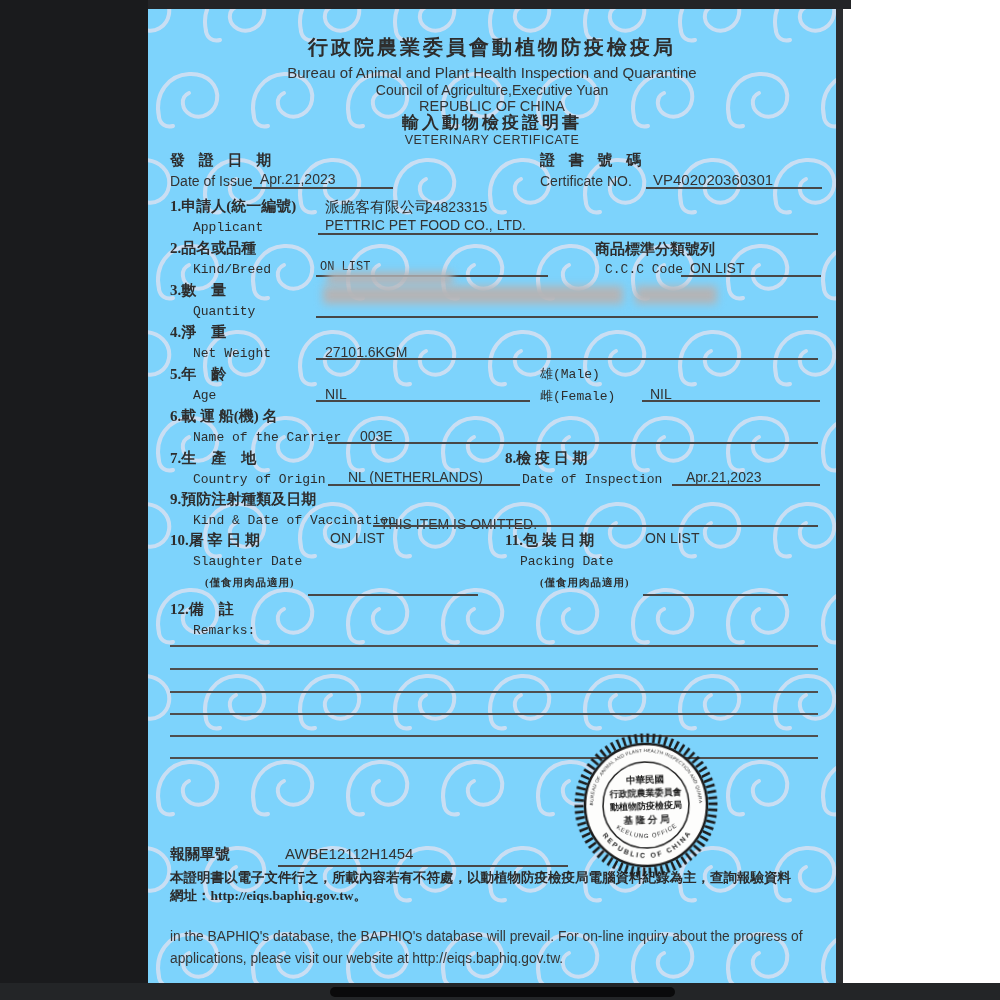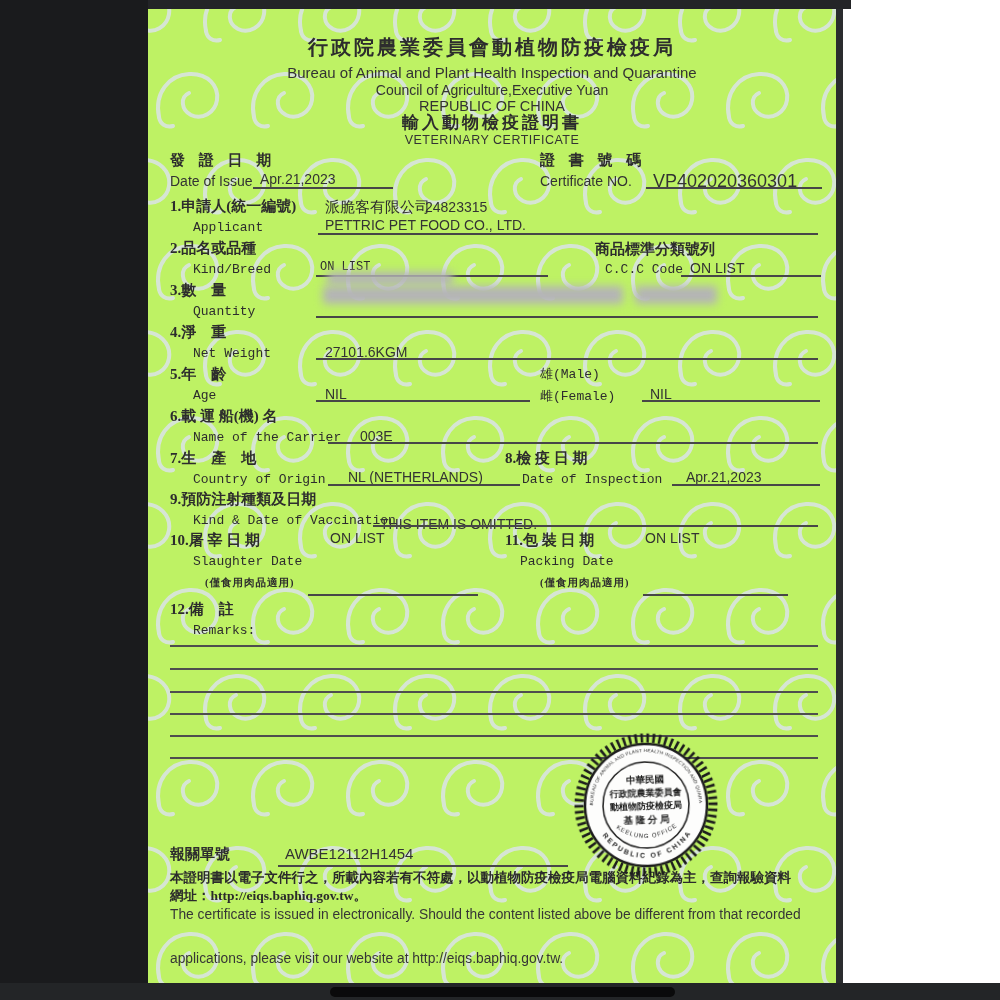--- a/index.html
+++ b/index.html
@@ -1,21 +1,21 @@
 <!DOCTYPE html>
 <html><head>
 <meta charset="utf-8">
 <style>
   html,body{margin:0;padding:0;}
   body{width:1000px;height:1000px;position:relative;background:#ffffff;overflow:hidden;
        font-family:"Liberation Sans","DejaVu Sans",sans-serif;}
   .abs{position:absolute;}
   .frame-left{left:0;top:0;width:148px;height:1000px;background:#1a1b1d;}
   .frame-top{left:148px;top:0;width:703px;height:9px;background:#232427;}
-  .page{left:148px;top:9px;width:688px;height:974px;background:#bef264;
+  .page{left:148px;top:9px;width:688px;height:974px;background:#7dd3fc;
         border-right:7px solid #2a2c2f;overflow:hidden;}
   .bottombar{left:0;top:983px;width:1000px;height:17px;background:#232527;z-index:50;}
   .home-pill{left:330px;top:987px;width:345px;height:10px;border-radius:6px;background:#0a0a0b;z-index:51;}
   .zh{font-family:"Liberation Serif","DejaVu Serif",serif;font-weight:700;color:#2d2d2d;font-size:15px;white-space:nowrap;}
   .mono{font-family:"Liberation Mono","DejaVu Sans Mono",monospace;color:#2d2d2d;font-size:13px;white-space:nowrap;}
   .val{font-family:"Liberation Sans","DejaVu Sans",sans-serif;color:#333;font-size:14px;white-space:nowrap;}
   .ctr{width:688px;text-align:center;}
   .ul{background:#474747;height:2px;}
   .rline{background:#4e4e4e;height:2px;left:22px;width:648px;}
   .wide{letter-spacing:5px;}
@@ -160,21 +160,21 @@
   <div class="abs val ctr" style="top:124px;font-size:12.5px;letter-spacing:0.5px;">VETERINARY CERTIFICATE</div>
   <div class="abs zh ctr" style="top:102px;font-size:17px;letter-spacing:3px;">輸入動物檢疫證明書</div>
 
   <div class="abs zh wide" style="left:22px;top:142px;">發 證 日 期</div>
   <div class="abs val" style="left:22px;top:164px;">Date of Issue</div>
   <div class="abs val" style="left:112px;top:162px;">Apr.21,2023</div>
   <div class="abs ul" style="left:105px;top:178px;width:140px;"></div>
 
   <div class="abs zh wide" style="left:392px;top:142px;">證 書 號 碼</div>
   <div class="abs val" style="left:392px;top:164px;">Certificate NO.</div>
-  <div class="abs val" style="left:505px;top:162px;font-size:18px;">VP402020360301</div>
+  <div class="abs val" style="left:505px;top:162px;font-size:15px;">VP402020360301</div>
   <div class="abs ul" style="left:498px;top:178px;width:176px;"></div>
 
   <div class="abs zh" style="left:22px;top:188px;">1.申請人(統一編號)</div>
   <div class="abs zh" style="left:177px;top:189px;font-weight:400;">派脆客有限公司</div>
   <div class="abs val" style="left:277px;top:190px;">24823315</div>
   <div class="abs mono" style="left:45px;top:211px;">Applicant</div>
   <div class="abs val" style="left:177px;top:208px;">PETTRIC PET FOOD CO., LTD.</div>
   <div class="abs ul" style="left:170px;top:224px;width:500px;"></div>
 
   <div class="abs zh" style="left:22px;top:230px;">2.品名或品種</div>
@@ -269,19 +269,19 @@
       <textPath href="#arcKeelung" startOffset="50%">KEELUNG OFFICE</textPath>
     </text>
   </svg>
 
   <div class="abs zh" style="left:22px;top:836px;">報關單號</div>
   <div class="abs val" style="left:137px;top:836px;font-size:15px;">AWBE12112H1454</div>
   <div class="abs ul" style="left:130px;top:856px;width:290px;"></div>
 
   <div class="abs zhfoot" style="left:22px;top:860px;">本證明書以電子文件行之，所載內容若有不符處，以動植物防疫檢疫局電腦資料紀錄為主，查詢報驗資料</div>
   <div class="abs zhfoot" style="left:22px;top:878px;">網址：http://eiqs.baphiq.gov.tw。</div>
-  <div class="abs enfoot" style="left:22px;top:898px;">The certificate is issued in electronically. Should the content listed above be different from that recorded</div>
+  <div class="abs enfoot" style="left:22px;top:920px;">in the BAPHIQ's database, the BAPHIQ's database will prevail. For on-line inquiry about the progress of</div>
   <div class="abs enfoot" style="left:22px;top:942px;">applications, please visit our website at http://eiqs.baphiq.gov.tw.</div>
 
 </div>
 
 <div class="abs bottombar"></div>
 <div class="abs home-pill"></div>
 
 </body></html>

